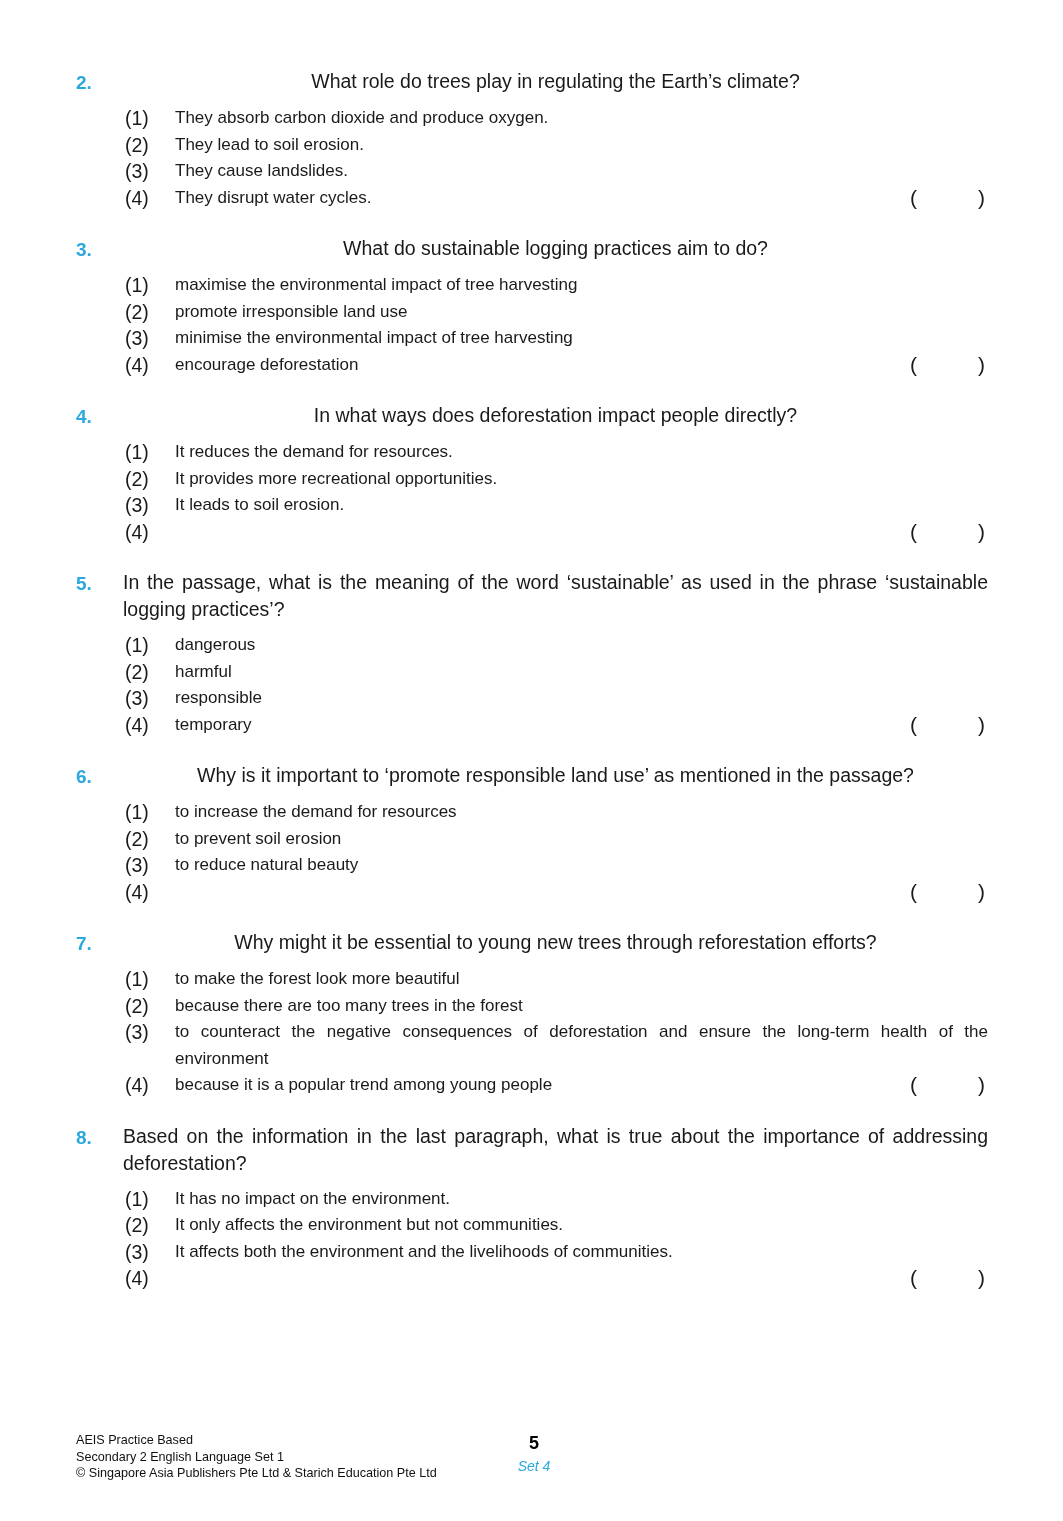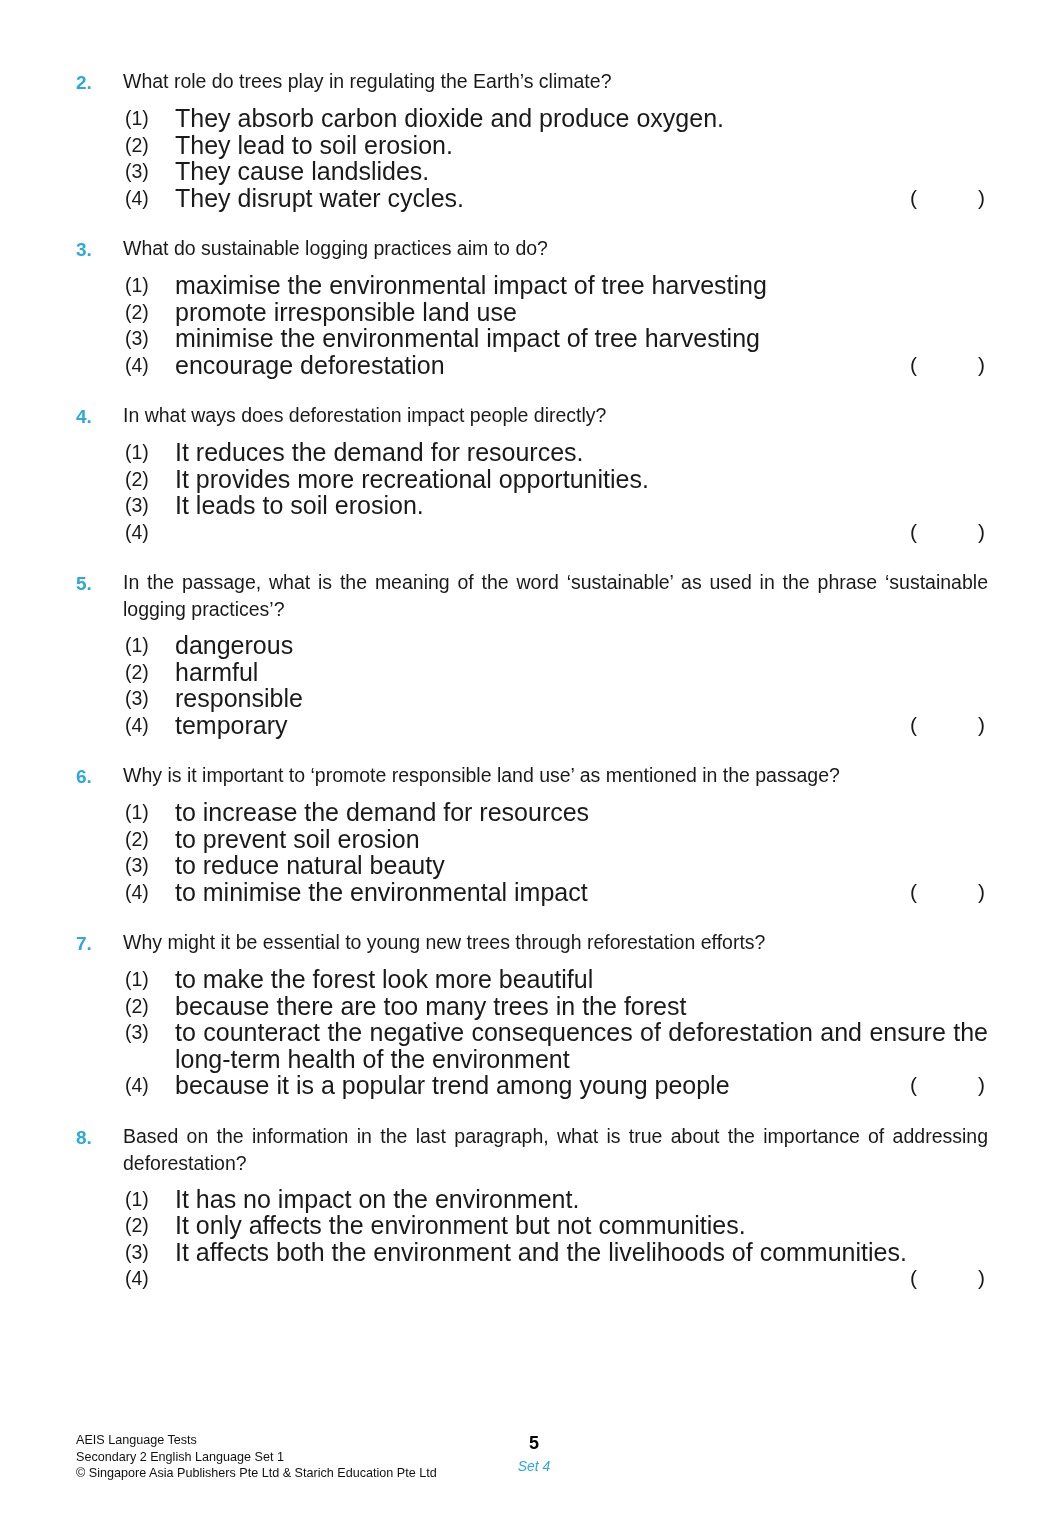--- a/index.html
+++ b/index.html
@@ -43,41 +43,41 @@
   }
   .q-stem {
     flex: 1 1 auto;
     font-size: 19.5px;
     line-height: 27px;
     text-align: justify;
     text-justify: inter-word;
     hyphens: manual;
   }
   .q-stem.nowrapjust {
-    text-align: left;
+    text-align: center;
   }
   .options {
     margin-top: 9px;
     margin-left: 49px;
   }
   .opt-row {
     display: flex;
     align-items: flex-start;
     line-height: 26.5px;
     position: relative;
   }
   .opt-marker {
     width: 50px;
     flex: 0 0 50px;
     font-size: 19.5px;
     line-height: 26.5px;
   }
   .opt-text {
     flex: 1 1 auto;
-    font-size: 25px;
+    font-size: 17px;
     line-height: 26.5px;
     padding-right: 0px;
   }
   .opt-text.justified {
     text-align: justify;
     text-justify: inter-word;
   }
   .br-open {
     position: absolute;
     left: 785px;
@@ -255,21 +255,20 @@
           <div class="opt-row">
             <div class="opt-marker">(2)</div>
             <div class="opt-text">to prevent soil erosion</div>
           </div>
           <div class="opt-row">
             <div class="opt-marker">(3)</div>
             <div class="opt-text">to reduce natural beauty</div>
           </div>
           <div class="opt-row opt-row-with-bracket">
             <div class="opt-marker">(4)</div>
-            <div class="opt-text">to minimise the environmental impact</div>
             <span class="br-open">(</span>
             <span class="br-close">)</span>
           </div>
         </div>
       </div>
       <div class="question-block">
         <div class="q-head">
           <div class="q-num">7.</div>
           <div class="q-stem nowrapjust">Why might it be essential to young new trees through reforestation efforts?</div>
         </div>
@@ -316,21 +315,21 @@
             <div class="opt-marker">(4)</div>
             <span class="br-open">(</span>
             <span class="br-close">)</span>
           </div>
         </div>
       </div>
     </div>
 
   <div class="footer">
     <div class="footer-left">
-      <div>AEIS Language Tests</div>
+      <div>AEIS Practice Based</div>
       <div>Secondary 2 English Language Set 1</div>
       <div>© Singapore Asia Publishers Pte Ltd &amp; Starich Education Pte Ltd</div>
     </div>
     <div class="footer-center">
       <div class="page-no">5</div>
       <div class="set-label">Set 4</div>
     </div>
   </div>
 
 </div>

